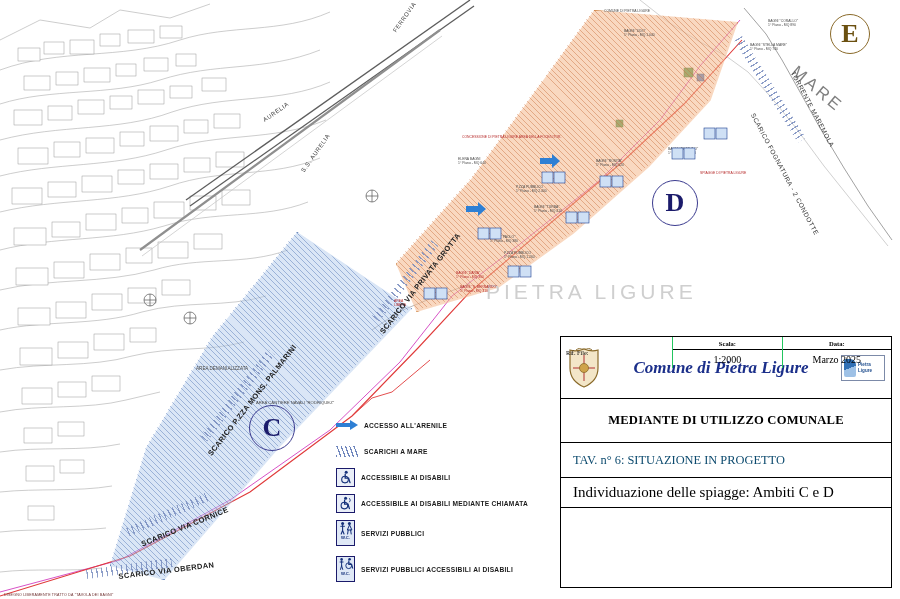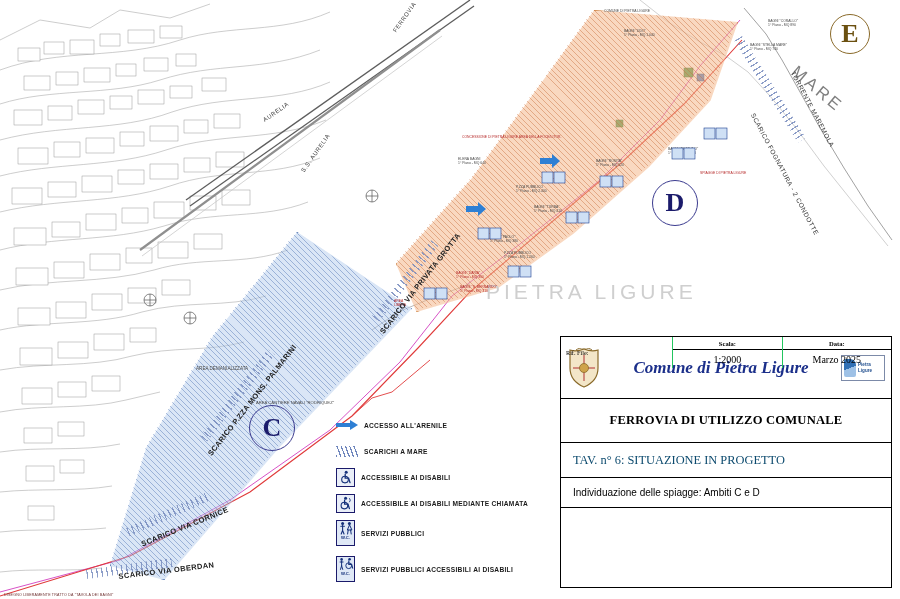--- a/index.html
+++ b/index.html
@@ -276,22 +276,22 @@
   }
   #cart-sub {
     top: 141px;
     height: 30px;
     display: flex;
     align-items: center;
     padding-left: 12px;
     box-sizing: border-box;
   }
   .sub-text {
-    font-family: Liberation Sans, sans-serif;
-    font-size: 10px;
+    font-family: Liberation Serif, serif;
+    font-size: 15px;
     color: #000;
   }
   #cart-tech {
     top: 171px;
     height: 48px;
     display: flex;
     box-sizing: border-box;
   }
   .tech-left {
     width: 46%;
@@ -694,21 +694,21 @@
         <div class="comune-name">Comune di Pietra Ligure</div>
       </div>
       <div class="logo-box">
         <span class="logo-shape"></span>
         <span class="logo-text" style="white-space:pre;">Pietra
 Ligure</span>
       </div>
     </div>
 
     <div class="cart-sec" id="cart-title">
-      <div class="proj-line">FERROVIA DI UTILIZZO COMUNALE</div>
+      <div class="proj-line">MEDIANTE DI UTILIZZO COMUNALE</div>
     </div>
 
     <div class="cart-sec" id="cart-tav">
       <span class="tav-text">TAV. n° 6:  SITUAZIONE IN PROGETTO</span>
     </div>
 
     <div class="cart-sec" id="cart-sub">
       <span class="sub-text">Individuazione delle spiagge: Ambiti C e D</span>
     </div>
 

